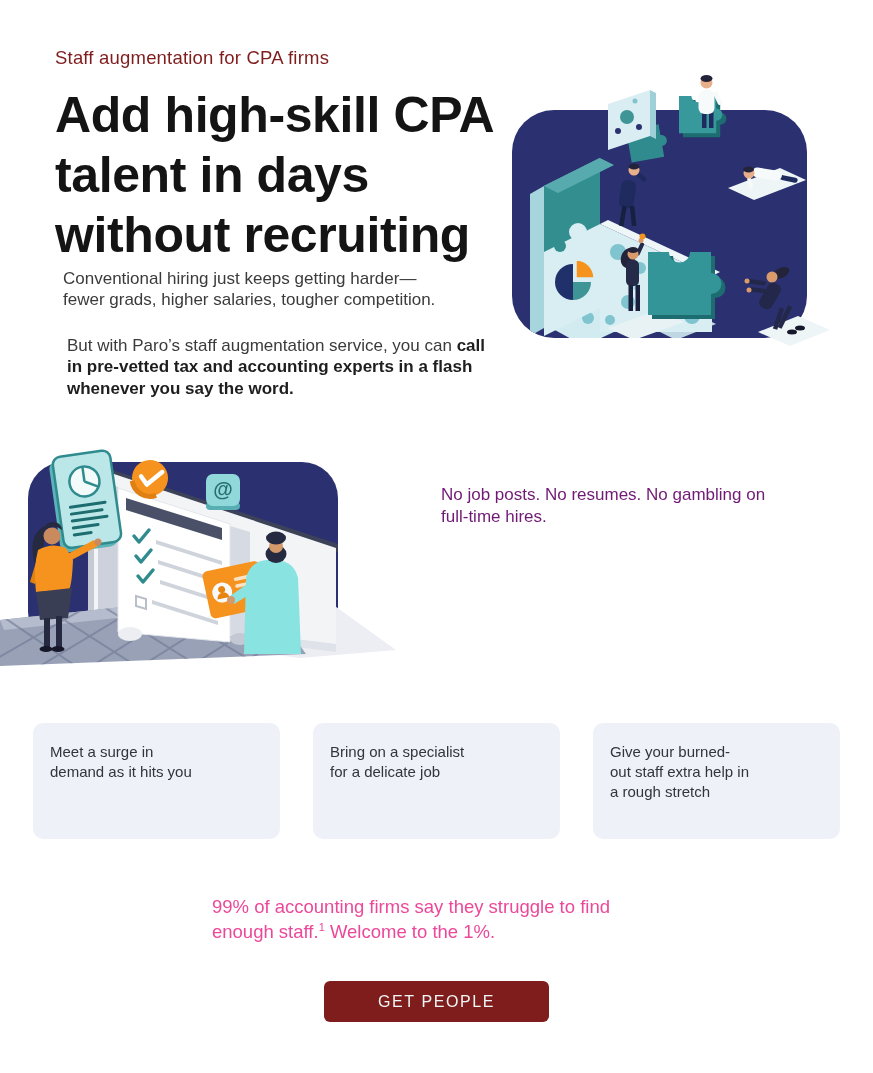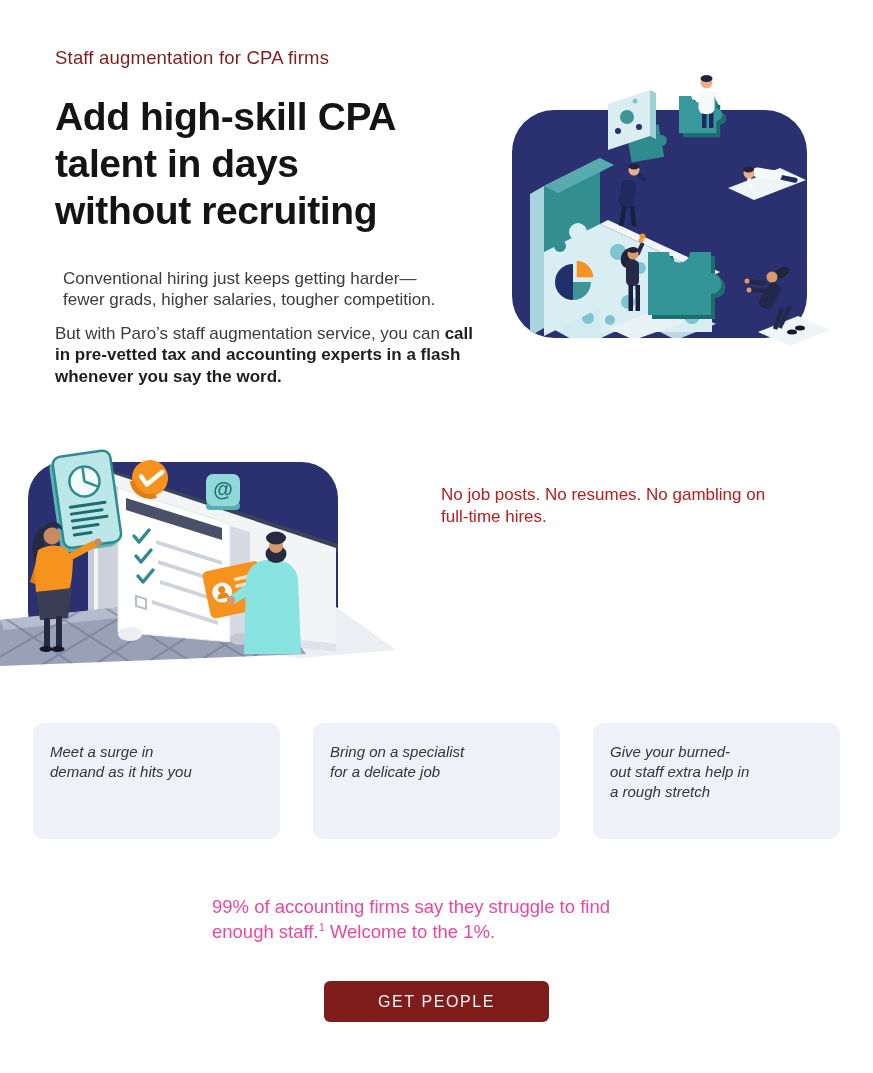--- a/index.html
+++ b/index.html
@@ -4,29 +4,29 @@
 <style>
   html,body{margin:0;padding:0;background:#ffffff;}
   .page{
     position:relative;width:873px;height:1073px;margin:0 auto;
     background:#ffffff;overflow:hidden;
     font-family:"Liberation Sans","DejaVu Sans",sans-serif;color:#2e2e2e;
   }
   .abs{position:absolute;}
   .eyebrow{left:55px;top:47px;font-size:18.5px;color:#7f1d1d;letter-spacing:.2px;}
   .hero-title{
-    left:55px;top:94px;font-size:39px;font-weight:800;line-height:1.2;
+    left:55px;top:85px;font-size:50px;font-weight:800;line-height:1.2;
     color:#141414;letter-spacing:-.4px;white-space:pre-line;
   }
   .hero-p1{left:55px;top:260px;font-size:17px;line-height:1.26;color:#3b3b3b;white-space:pre-line;}
   .hero-p2{left:55px;top:323px;width:420px;font-size:17px;line-height:1.26;color:#3b3b3b;}
   .hero-p2 b{color:#1e1e1e;}
-  .benefits{left:441px;top:484px;width:390px;font-size:17px;line-height:1.28;color:#b91c1c;}
+  .benefits{left:441px;top:484px;width:390px;font-size:17px;line-height:1.28;color:#701a75;}
   .benefits p{margin:0 0 22px 0;white-space:pre-line;}
-  .cards{left:33px;top:723px;width:807px;height:116px;display:flex;gap:33px;font-style:italic;}
+  .cards{left:33px;top:723px;width:807px;height:116px;display:flex;gap:33px;}
   .card{
     flex:1;background:#eef1f7;border-radius:10px;box-sizing:border-box;
     padding:19px 17px;font-size:15px;line-height:1.34;color:#31353c;white-space:pre-line;
   }
   .card .u{text-decoration:underline;white-space:normal;}
   .card.wrap{white-space:normal;}
   .closing{left:212px;top:894px;font-size:18.5px;line-height:1.36;color:#ec4899;}
   .closing sup{font-size:11px;}
   .cta{
     left:324px;top:981px;width:225px;height:41px;border:none;border-radius:6px;
@@ -42,21 +42,21 @@
 
   <div class="abs eyebrow">Staff augmentation for CPA firms</div>
 
   <h1 class="abs hero-title" style="margin:0">Add high-skill CPA
 talent in days
 without recruiting</h1>
 
   <p class="abs hero-p1" style="margin:8px">Conventional hiring just keeps getting harder—
 fewer grads, higher salaries, tougher competition.</p>
 
-  <p class="abs hero-p2" style="margin:0"><span>But with Paro’s staff augmentation service, you can </span><b>call in pre-vetted tax and accounting experts in a flash whenever you say the word.</b></p>
+  <p class="abs hero-p2" style="margin:12px"><span>But with Paro’s staff augmentation service, you can </span><b>call in pre-vetted tax and accounting experts in a flash whenever you say the word.</b></p>
 
   <div class="abs illus" style="left:500px;top:70px;width:360px;height:290px" role="img" aria-label="People assembling giant puzzle pieces">
     <svg width="360" height="290" viewBox="0 0 360 290">
       <defs>
         <path id="pz" d="M0,0 H20 A10,10 0 1 0 40,0 H60 V20 A10,10 0 1 1 60,40 V60 H0 Z"></path>
         <clipPath id="navyClip">
             <rect x="12" y="40" width="295" height="228" rx="42"></rect>
           </clipPath>
       </defs>
 

